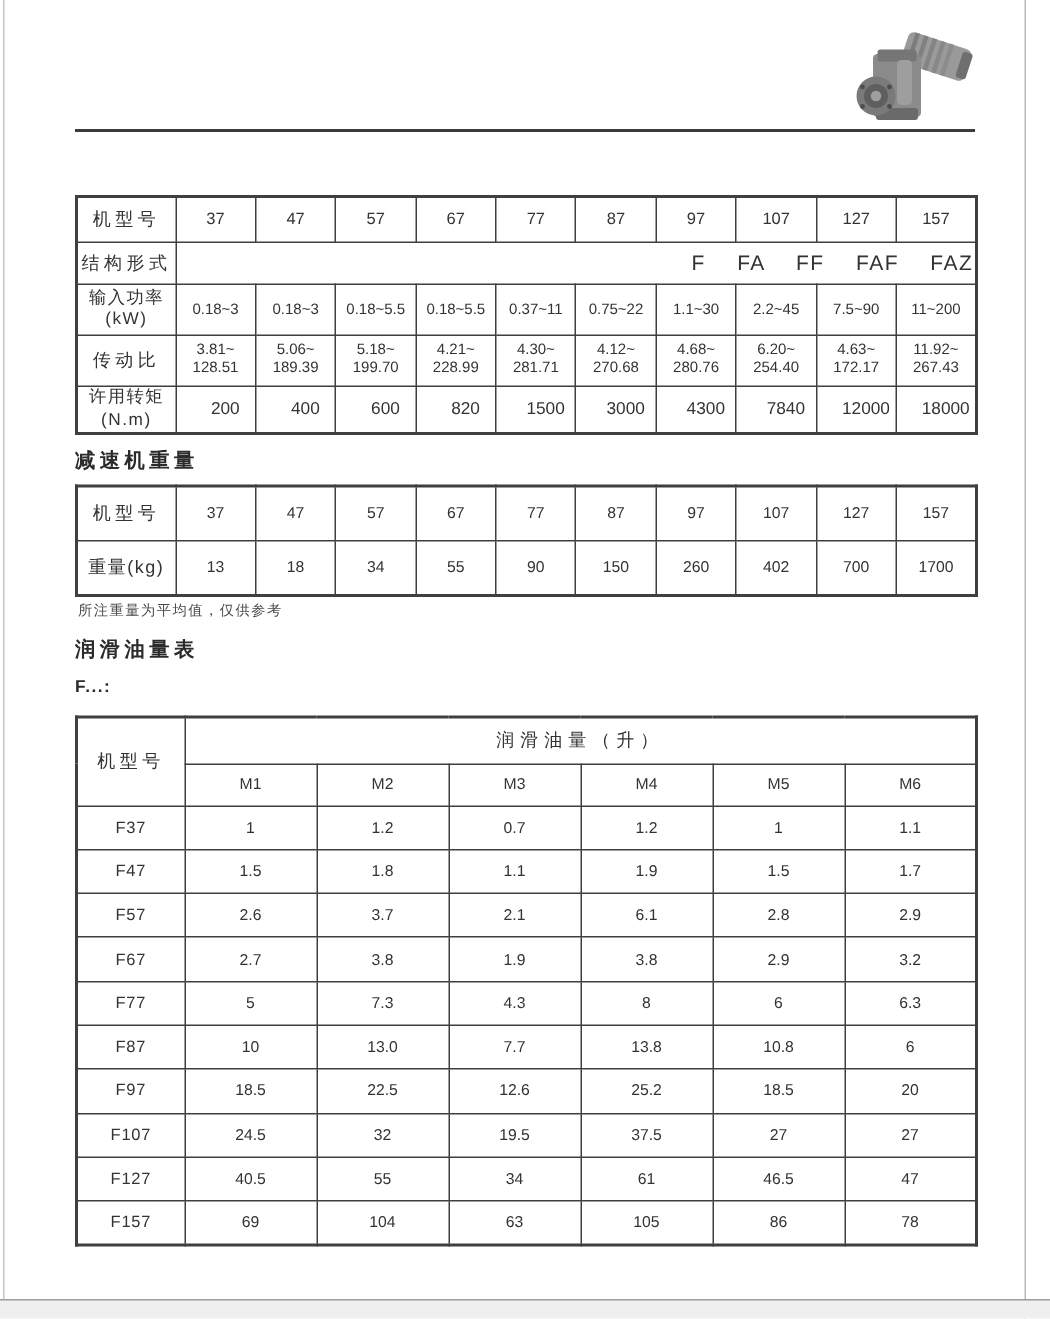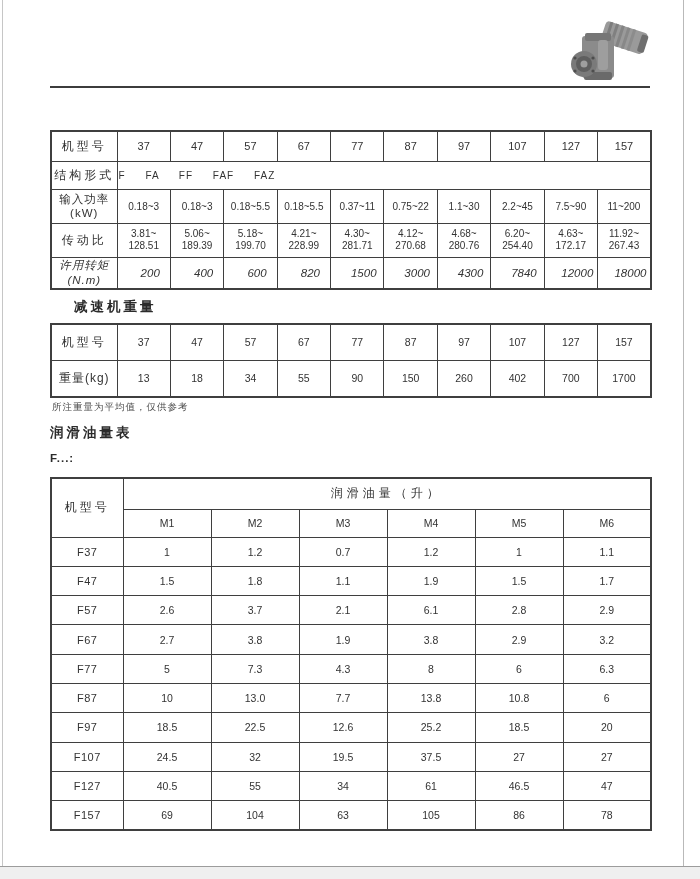--- a/index.html
+++ b/index.html
@@ -16,47 +16,47 @@
   .footer-strip { position:absolute; left:0; top:866px; width:700px; height:13px;
                   background:#efefef; border-top:1px solid #9c9c9c; }
 
   
   .photo { position:absolute; left:560px; top:18px; width:96px; height:68px; }
   .top-rule { position:absolute; left:50px; top:86px; width:600px; height:2px; background:#3c3c3c; }
 
   .sec-title { position:absolute; left:50px; font-size:13.5px; font-weight:bold;
                letter-spacing:3px; color:#2b2b2b; }
   #title-power  { top:103px; }
-  #title-weight { top:298px;margin-left:24px; }
+  #title-weight { top:298px; }
   #title-oil    { top:424px; }
   .subtitle { position:absolute; left:50px; top:452px; font-size:11.5px; font-weight:bold;
               letter-spacing:1px; color:#2b2b2b; }
   .note { position:absolute; left:52px; top:401px; font-size:9.5px; letter-spacing:1px; color:#4a4a4a; }
 
   table { border-collapse:collapse; table-layout:fixed; position:absolute; left:50px;
           width:600px; background:#ffffff; }
   th, td { border:1px solid #3f3f3f; text-align:center; vertical-align:middle;
            font-weight:normal; white-space:pre-line; padding:0 1px; color:#333333; }
   table { border:2px solid #3f3f3f; }
 
   
   #power-table { top:130px; }
   #power-table th.lbl { font-size:12px; letter-spacing:3px; }
   #power-table td { font-size:11px; }
   #power-table tr:nth-child(1){ height:30px; }
   #power-table tr:nth-child(2){ height:28px; }
   #power-table tr:nth-child(3){ height:34px; }
   #power-table tr:nth-child(4){ height:34px; }
-  #power-table tr:nth-child(5){ height:32px;font-style:italic; }
+  #power-table tr:nth-child(5){ height:32px; }
   #power-table tr:nth-child(3) td { font-size:10px; }
   #power-table tr:nth-child(4) td { font-size:10px; line-height:1.25; }
   #power-table tr:nth-child(5) td { font-size:11.5px;padding-left:14px; }
   #power-table tr:nth-child(3) th.lbl,
   #power-table tr:nth-child(5) th.lbl { font-size:11.5px; letter-spacing:1px; line-height:1.25; }
-  #power-table td.structure { text-align:left; word-spacing:16px; font-size:10px; letter-spacing:1px; }
+  #power-table td.structure { text-align:right; word-spacing:16px; font-size:14px; letter-spacing:1px; }
 
   
   #weight-table { top:323px; }
   #weight-table th.lbl { font-size:12px; letter-spacing:3px; }
   #weight-table td { font-size:10.5px; }
   #weight-table tr:nth-child(1){ height:36px; }
   #weight-table tr:nth-child(2){ height:37px; }
   #weight-table tr:nth-child(2) th.lbl { letter-spacing:1px; }
 
   

